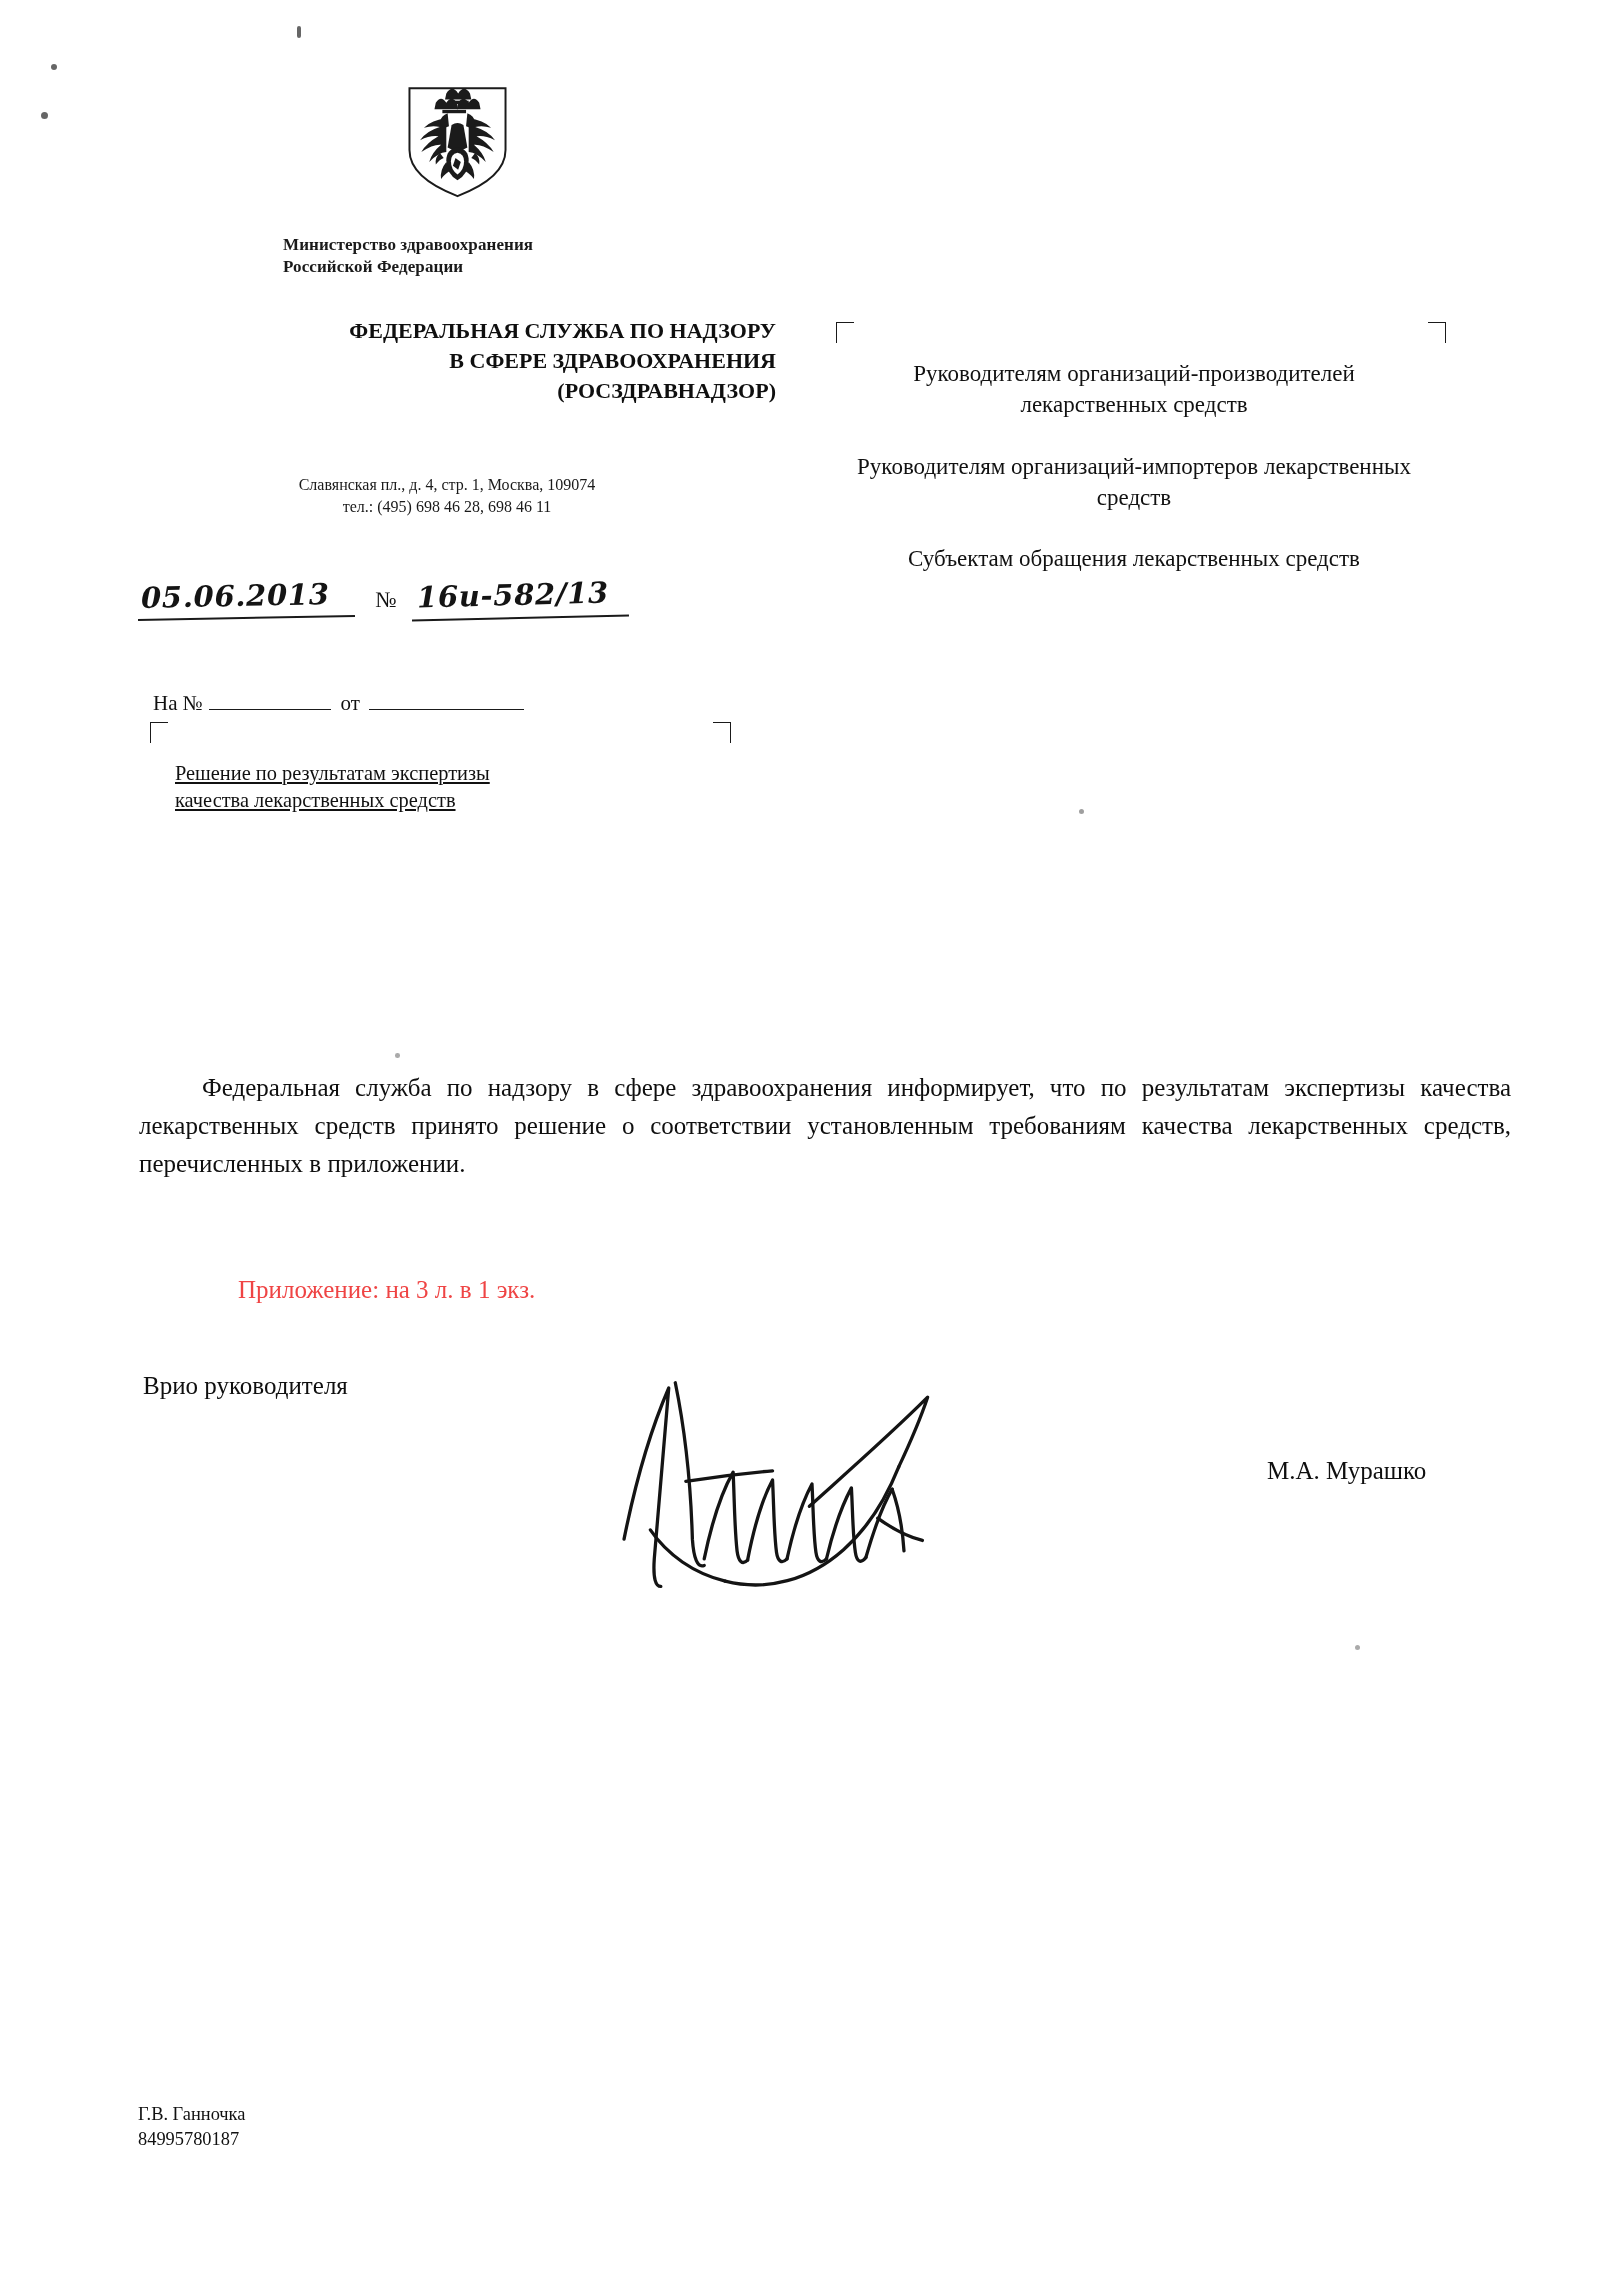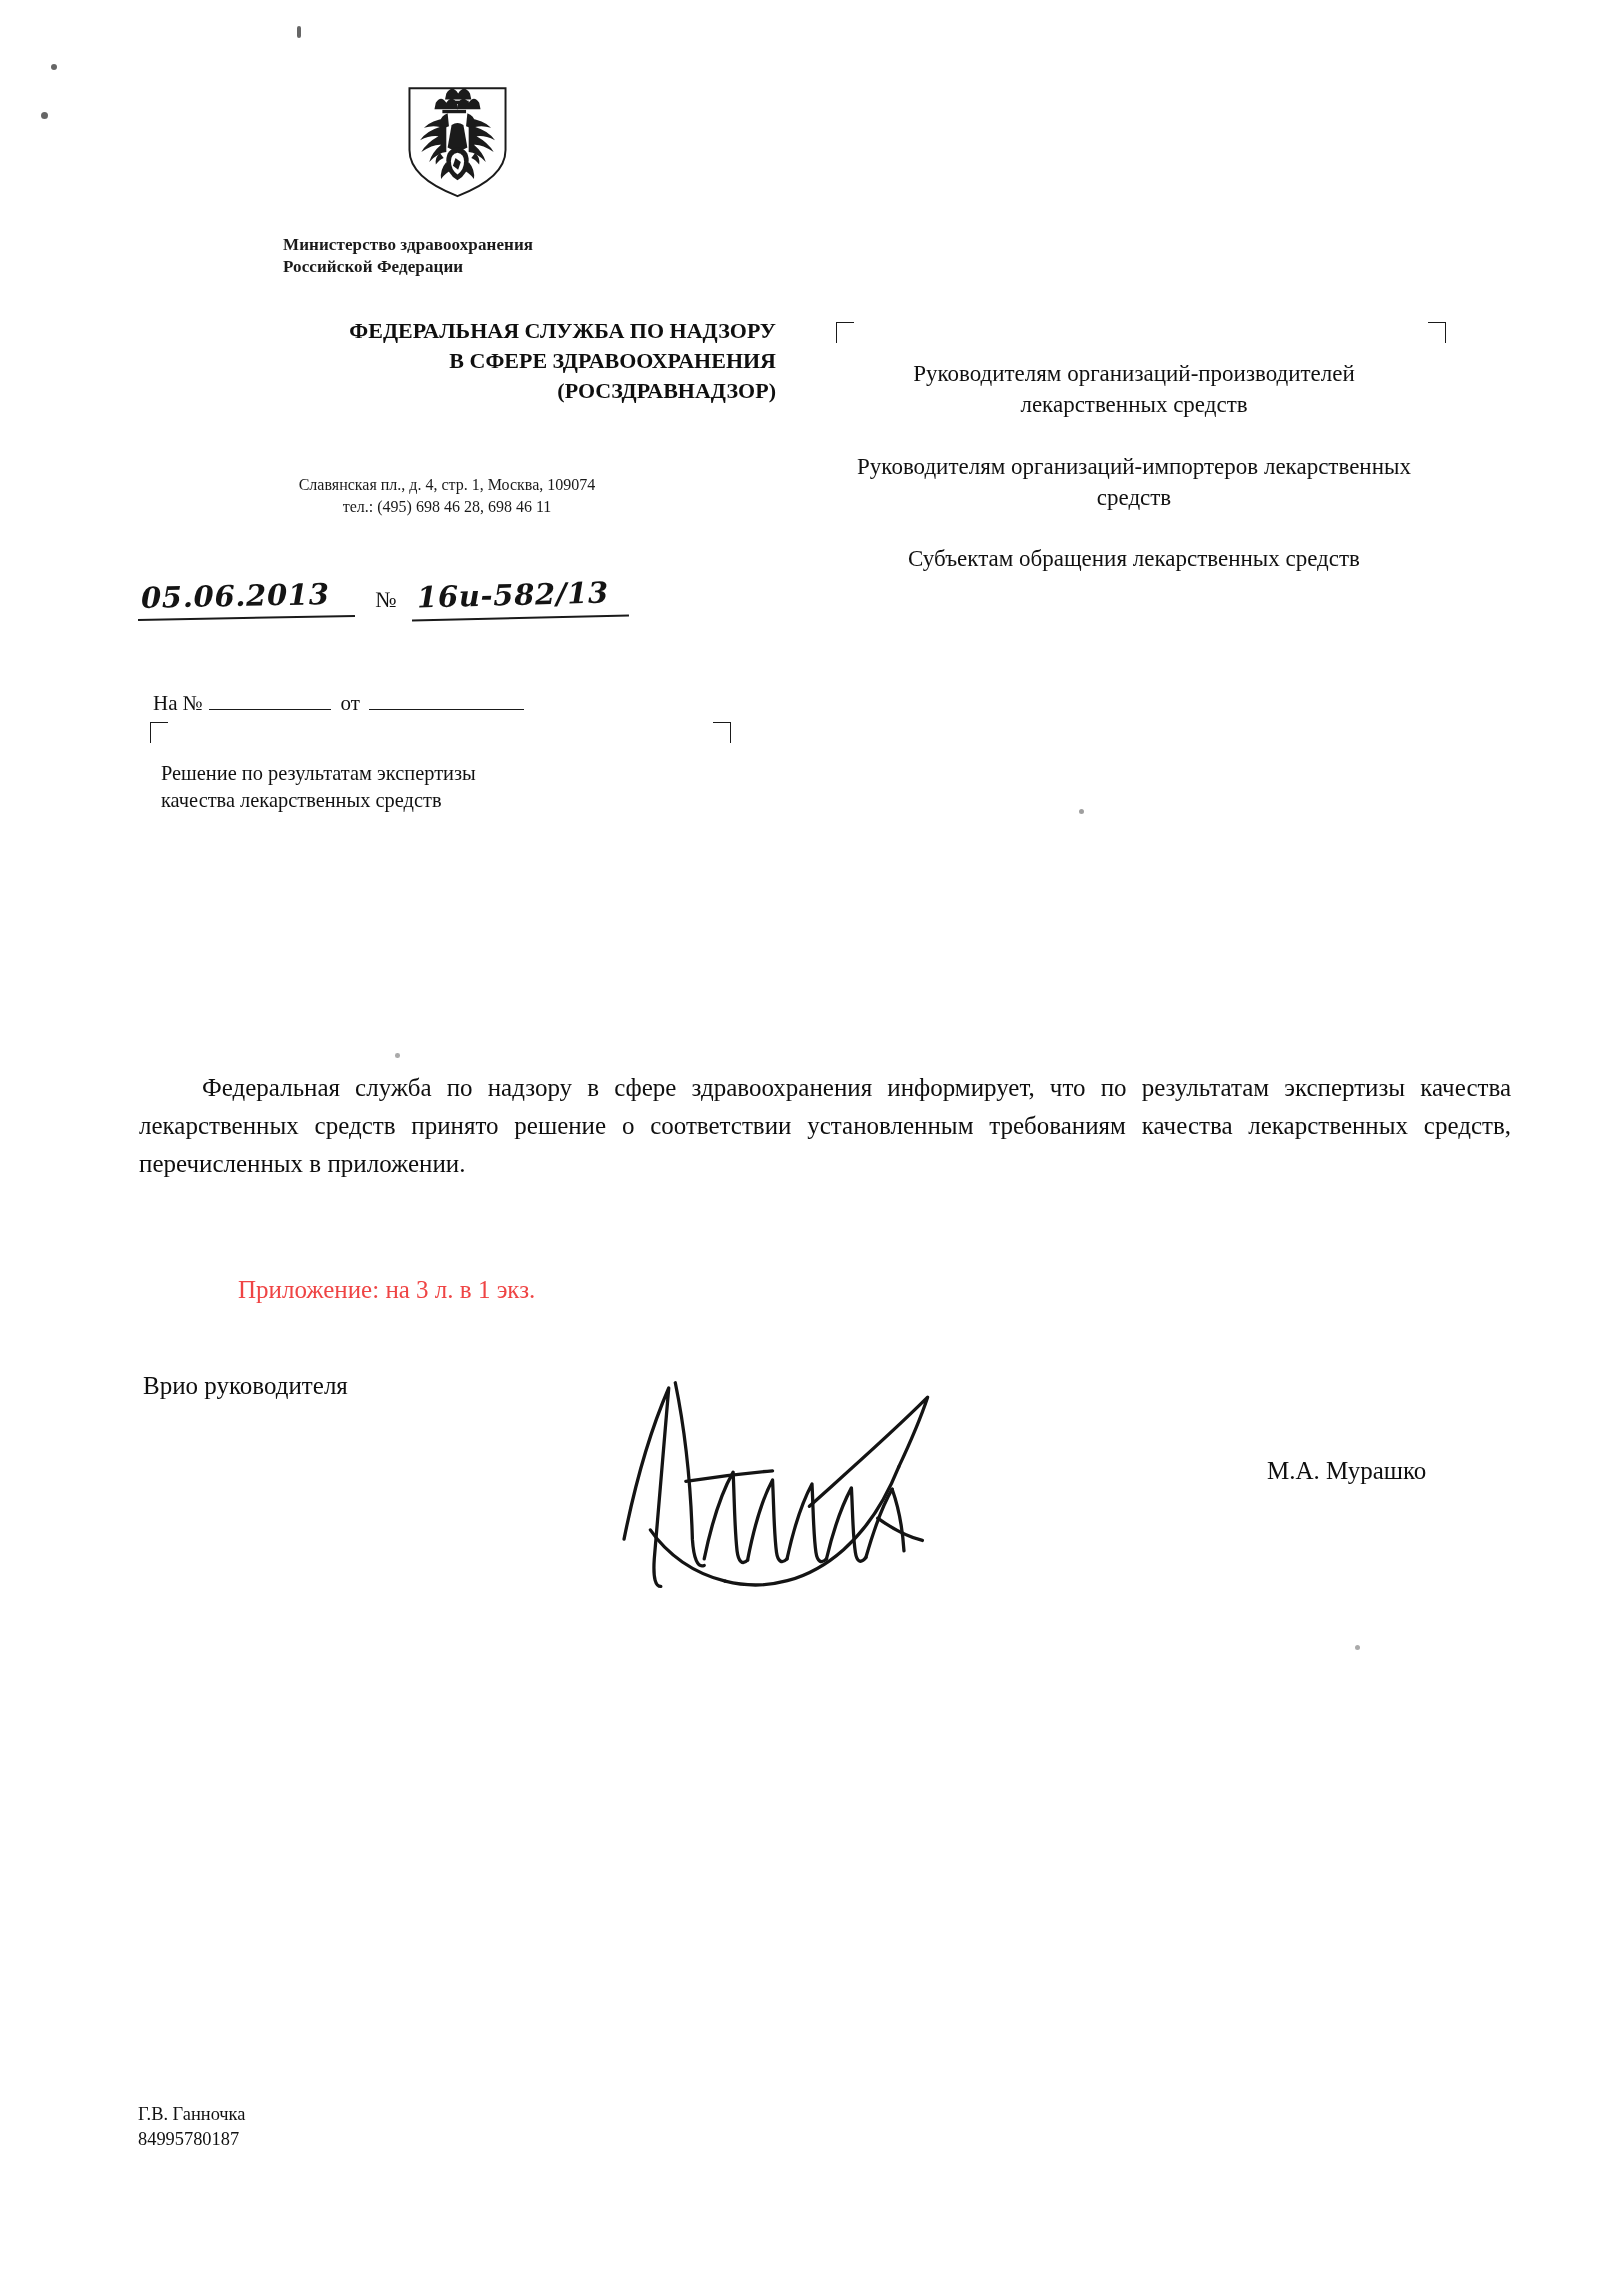--- a/index.html
+++ b/index.html
@@ -164,26 +164,27 @@
   }
   .brk {
     position: absolute;
     width: 17px;
     height: 20px;
   }
   .brk.tl { border-left: 1.3px solid #1a1a1a; border-top: 1.3px solid #1a1a1a; left: 0; top: 0; }
   .brk.tr { border-right: 1.3px solid #1a1a1a; border-top: 1.3px solid #1a1a1a; left: 563px; top: 0; }
   .subject-text {
     position: absolute;
-    left: 11px;
+    left: 25px;
     top: 38px;
     width: 539px;
     font-size: 20.4px;
     line-height: 1.34;
     color: #111111;
+    text-decoration: underline;
   }
 
   
   .addressee-box {
     position: absolute;
     left: 836px;
     top: 322px;
     width: 618px;
     height: 408px;
   }

